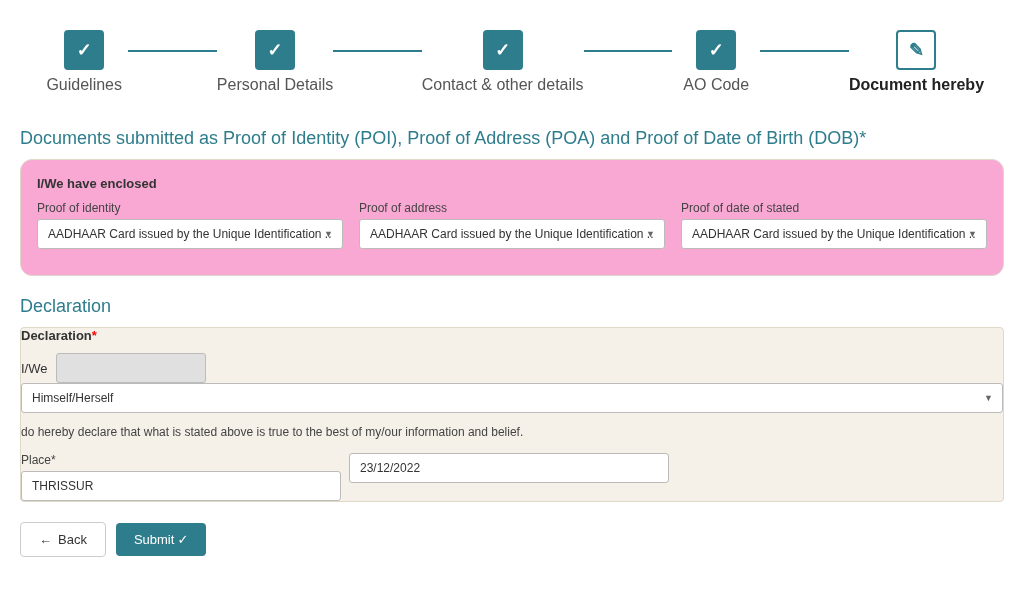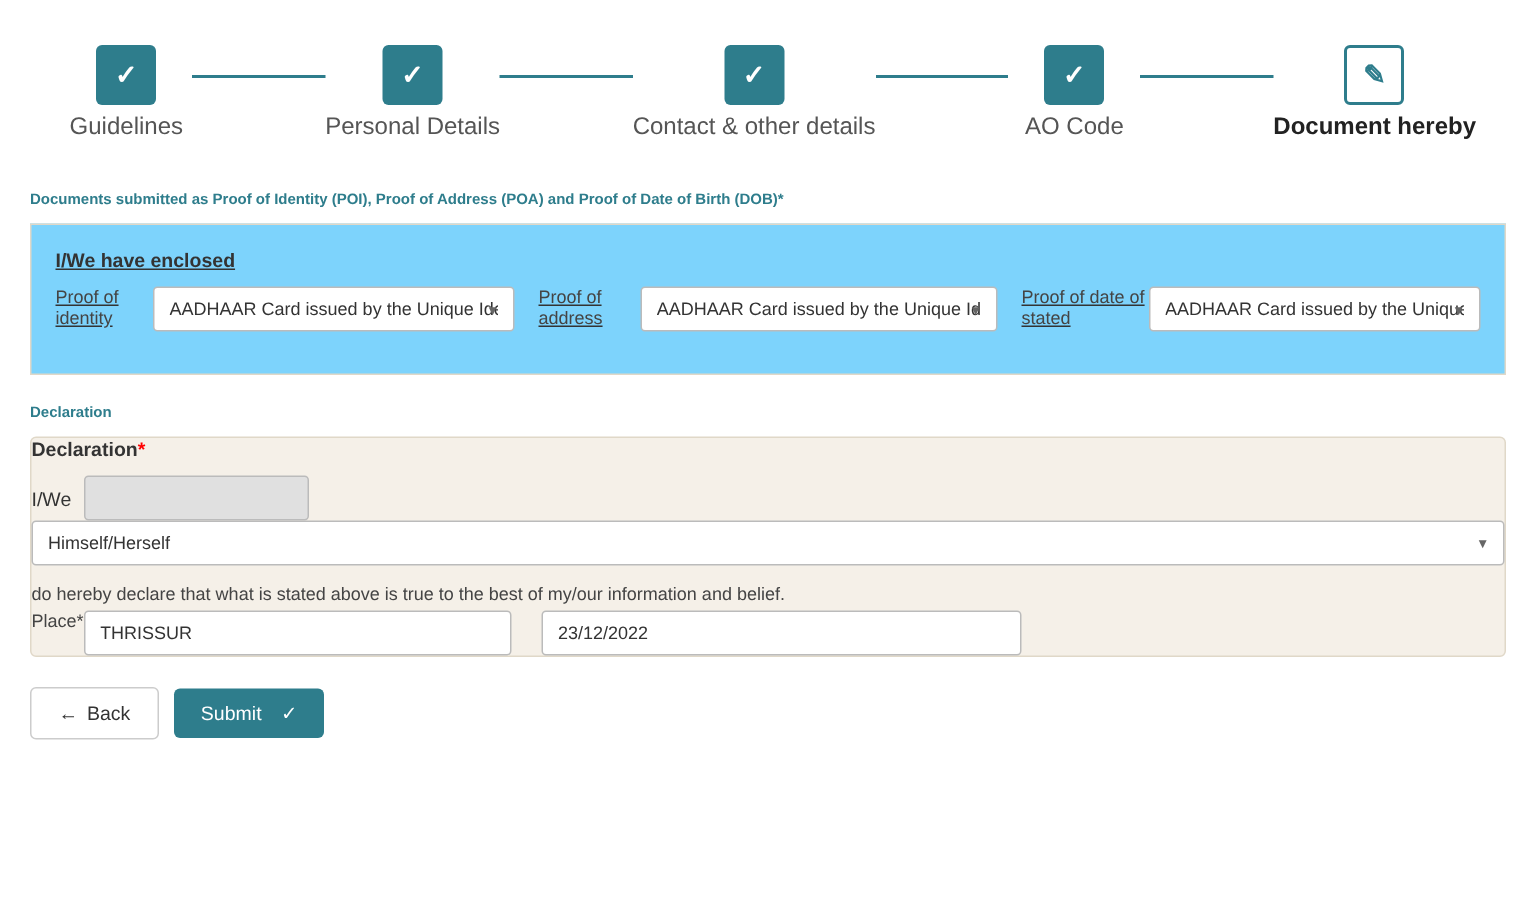--- a/index.html
+++ b/index.html
@@ -63,49 +63,49 @@
       height: 2px;
       background: #2e7d8c;
       margin-top: 20px;
       position: relative;
       z-index: 0;
     }
 
     
     .section-title {
       color: #2e7d8c;
-      font-size: 10px;
-      font-weight: bold;
+      font-size: 18px;
+      font-weight: normal;
       margin-bottom: 10px;
     }
 
     
     .panel {
-      background: #7dd3fc;
+      background: #f9a8d4;
       border: 1px solid #e0d8c8;
-      border-radius: 0;
+      border-radius: 12px;
       padding: 16px;
       margin-bottom: 20px;
-      text-decoration: underline;
     }
 
     .panel-title {
       font-weight: bold;
       font-size: 13px;
       margin-bottom: 10px;
     }
 
     .form-row {
       display: flex;
       gap: 16px;
       margin-bottom: 10px;
     }
 
     .form-group {
       display: flex;
+      flex-direction: column;
       flex: 1;
     }
 
     .form-group label {
       font-size: 12px;
       color: #444;
       margin-bottom: 4px;
     }
 
     select, input[type="text"] {
@@ -178,26 +178,26 @@
       position: absolute;
       right: 10px;
       top: 50%;
       transform: translateY(-50%);
       pointer-events: none;
     }
 
     .declare-text {
       font-size: 12px;
       color: #444;
-      margin-bottom: 4px;
+      margin-bottom: 14px;
     }
 
     .place-date-row {
       display: flex;
-      gap: 20px;
+      gap: 8px;
     }
 
     .place-date-row .form-group {
       max-width: 320px;
     }
 
     
     .footer-btns {
       display: flex;
       gap: 10px;
@@ -214,21 +214,21 @@
       border-radius: 4px;
       background: #fff;
       font-size: 13px;
       cursor: pointer;
       color: #333;
     }
 
     .btn-submit {
       display: flex;
       align-items: center;
-      gap: 13px;
+      gap: 3px;
       padding: 9px 18px;
       border: none;
       border-radius: 4px;
       background: #2e7d8c;
       color: #fff;
       font-size: 13px;
       cursor: pointer;
     }
   </style>
 </head>

